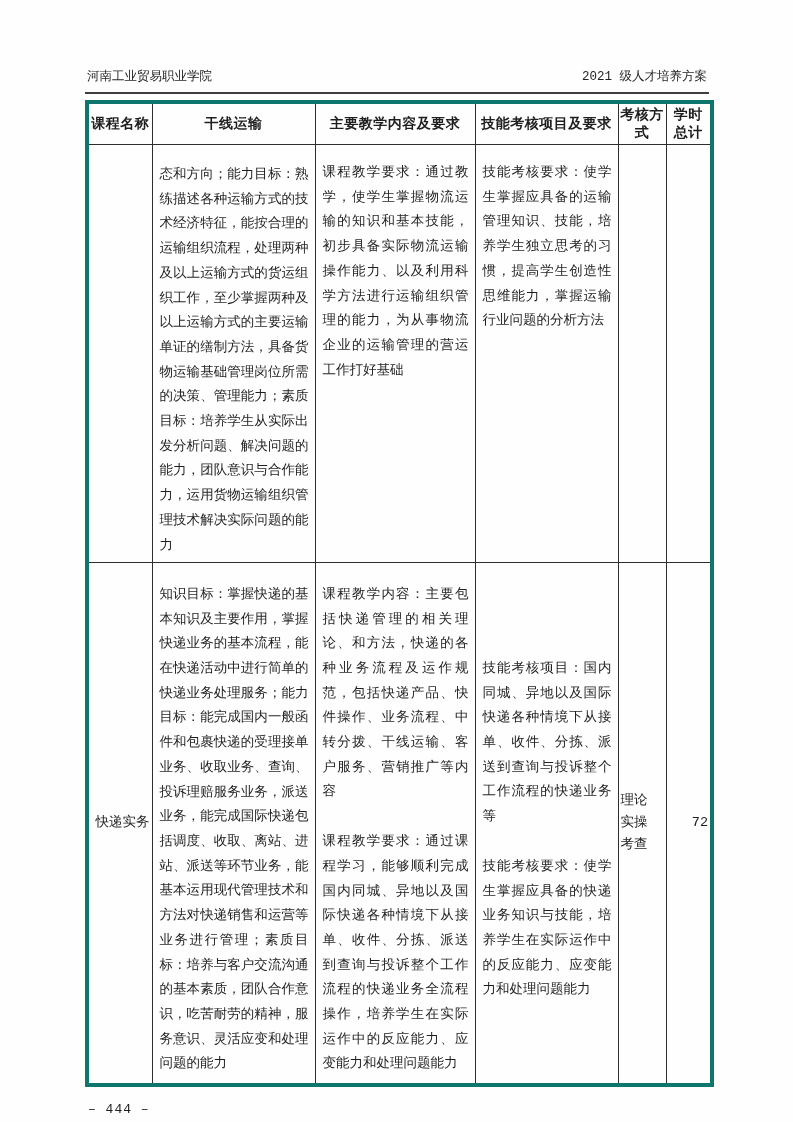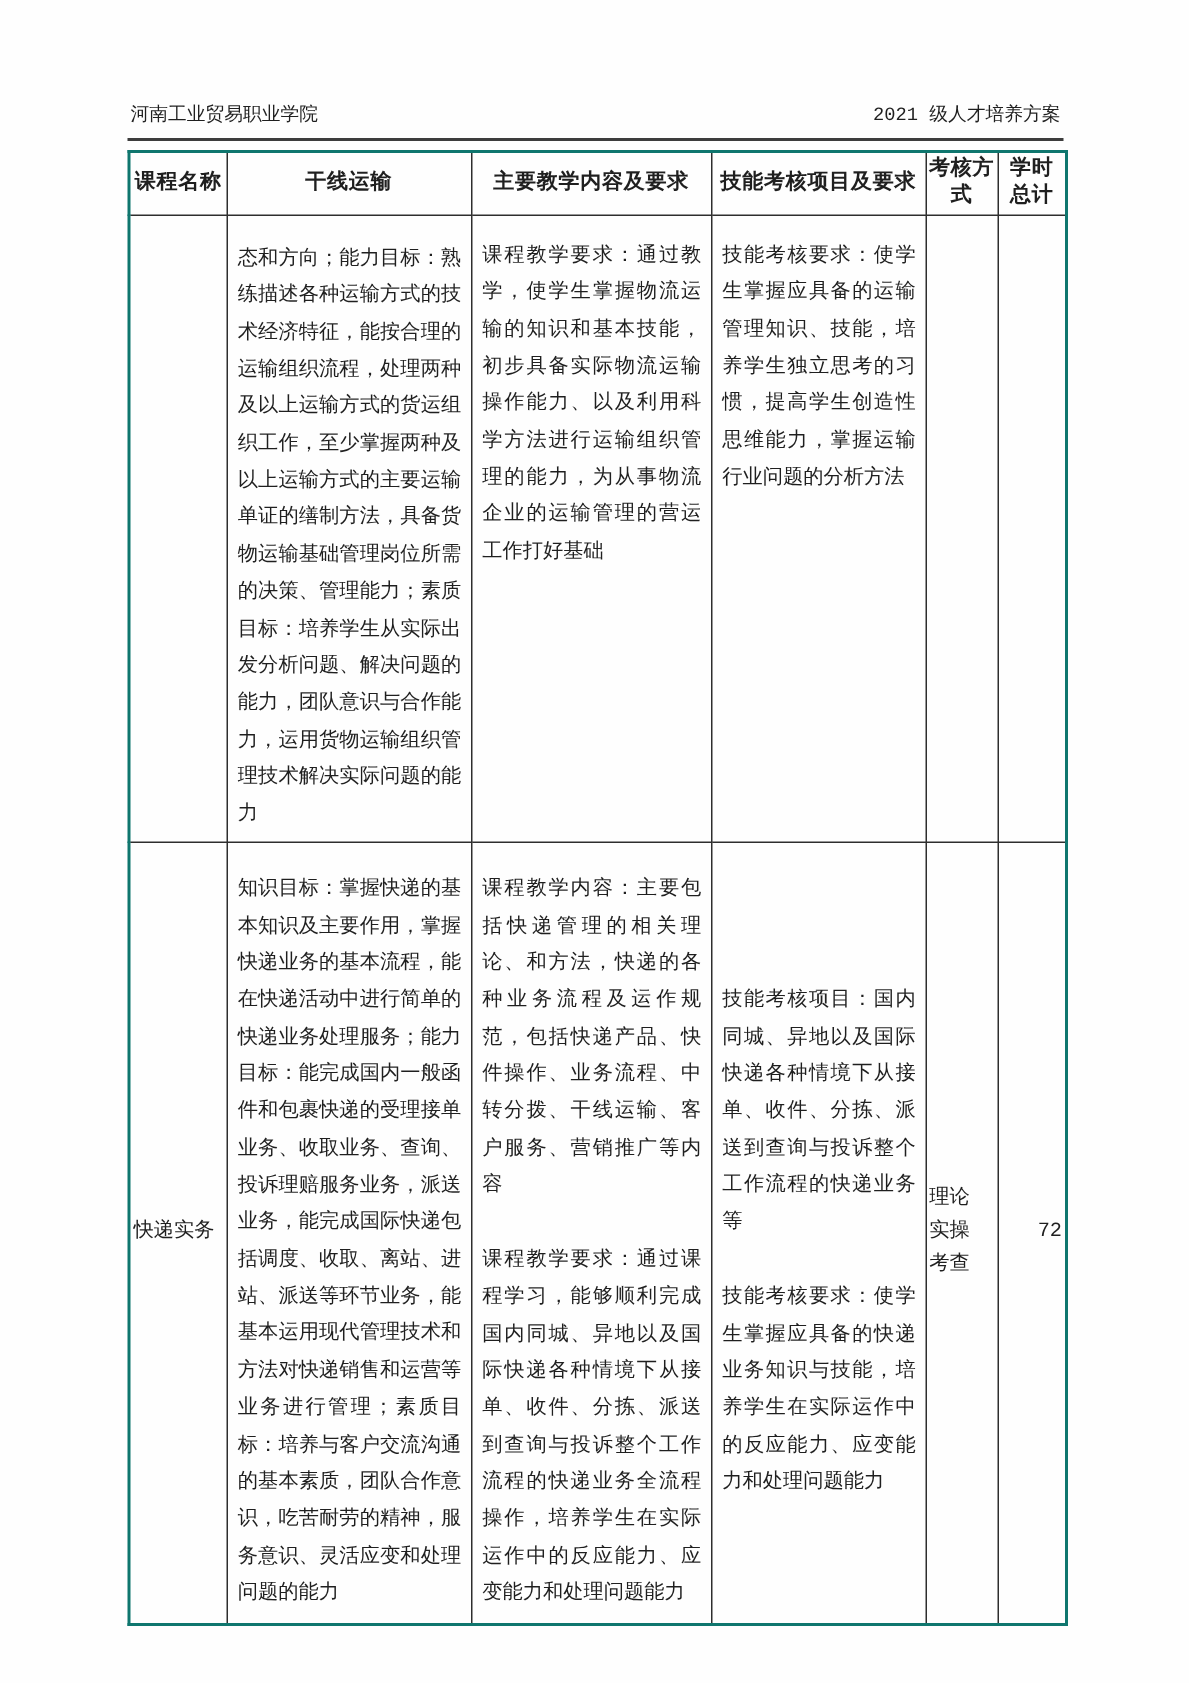--- a/index.html
+++ b/index.html
@@ -20,21 +20,21 @@
     margin: 0 84px 0 85px;
     padding: 68px 2px 7px 2px;
     border-bottom: 2px solid #3d3d3d;
     font-size: 12.5px;
   }
   .course-table {
     width: 625px;
     margin: 6px 83px 0 85px;
     border-collapse: collapse;
     table-layout: fixed;
-    border: 2px solid #0f766e;
+    border: 4px solid #0f766e;
   }
   .course-table th, .course-table td {
     border: 1px solid #2e2e2e;
   }
   .course-table th {
     height: 42px;
     font-size: 14px;
     font-weight: bold;
     text-align: center;
     vertical-align: middle;
@@ -46,21 +46,21 @@
     font-size: 13.5px;
     line-height: 24.7px;
     padding: 18px 6px 4px 7px;
     text-align: justify;
     text-justify: inter-ideograph;
     word-break: break-all;
   }
   tr.row-cont td { vertical-align: top; }
   tr.row-course td { vertical-align: middle; }
   td.name-cell {
-    text-align: left;
+    text-align: right;
     padding: 12px 2px;
     word-break: keep-all;
   }
   td.pad-top { padding-top: 16px; }
   .para { margin: 0; }
   .para + .para { margin-top: 25px; }
   td.method-cell {
     text-align: left;
     padding: 2px 2px;
     line-height: 22px;
@@ -137,14 +137,15 @@
         <td class="method-cell">
           <div>理论</div>
           <div>实操</div>
           <div>考查</div>
         </td>
         <td class="hours-cell">72</td>
       </tr>
     </tbody>
   </table>
 
+  <div class="page-footer">– 444 –</div>
 
 </div>
 
 </body></html>

